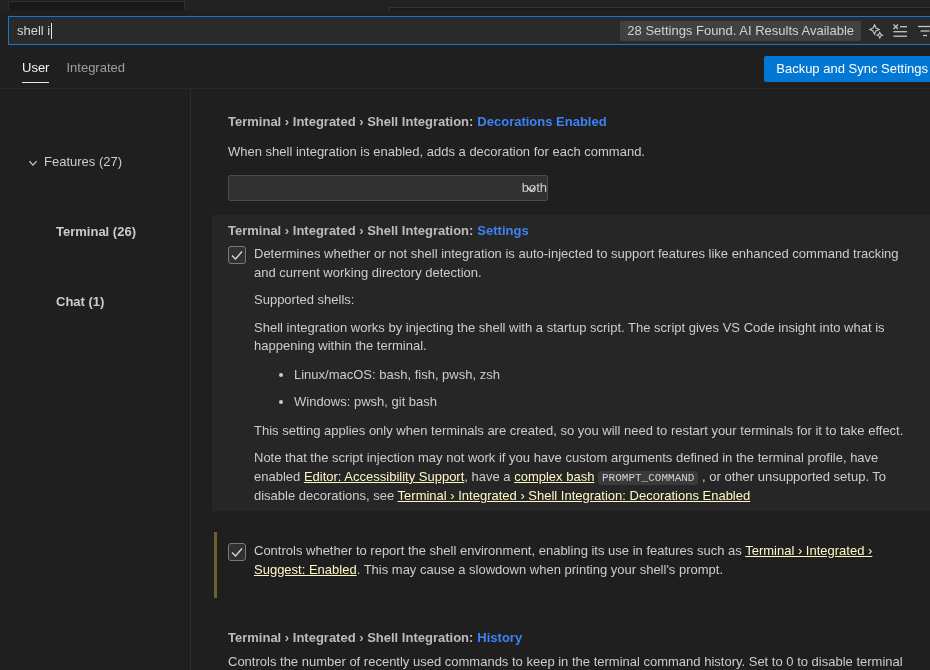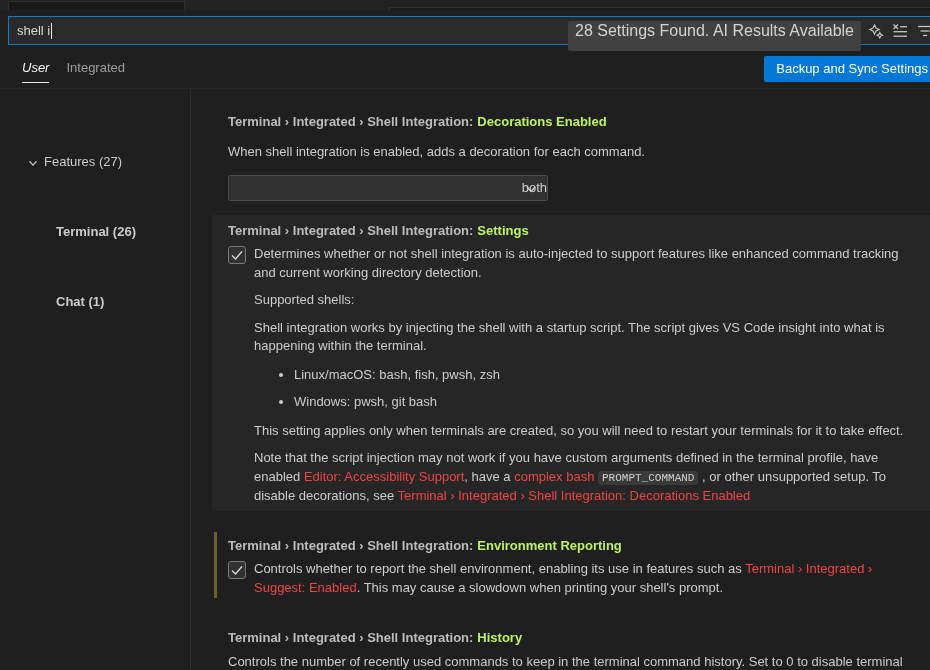--- a/index.html
+++ b/index.html
@@ -9,50 +9,50 @@
 
   
   .tabstrip { position: absolute; top: 0; left: 0; right: 0; height: 10px; background: #222223; }
   .tabstrip .tab-left { position: absolute; left: 8px; top: 1px; width: 177px; height: 9px; background: #191919; border: 1px solid #2f2f30; border-bottom: none; }
   .tabstrip .tab-right { position: absolute; left: 389px; right: 0; top: 7px; height: 3px; background: #1b1b1b; border-top: 1px solid #333334; border-left: 1px solid #333334; }
 
   
   .search-row { position: absolute; top: 16px; left: 8px; right: -4px; height: 29px; background: #2a2a2b; border: 1px solid #0e7ad3; display: flex; align-items: center; }
   .search-text { margin-left: 8px; font-size: 13px; color: #d7d7d7; white-space: pre; }
   .caret { display: inline-block; width: 0; height: 16px; border-left: 1.5px solid #e6e6e6; vertical-align: middle; margin-left: 1px; }
-  .result-badge { position: absolute; right: 72px; top: 4px; height: 30px; line-height: 20px; padding: 0 7px; background: #414141; color: #d2d2d2; font-size: 16px; border-radius: 2px; white-space: nowrap; }
+  .result-badge { position: absolute; right: 72px; top: 4px; height: 20px; line-height: 20px; padding: 0 7px; background: #414141; color: #d2d2d2; font-size: 13px; border-radius: 2px; white-space: nowrap; }
   .sicon { position: absolute; top: 6px; width: 16px; height: 16px; }
   .sicon svg { display: block; }
   .icon-sparkle { right: 49px; }
   .icon-clear { right: 25px; }
   .icon-filter { right: 0px; }
 
   
   .settings-header { position: absolute; top: 54px; left: 0; right: 0; height: 35px; border-bottom: 1px solid #292929; }
   .scope-tabs { position: absolute; left: 22px; top: 6px; display: flex; gap: 17px; font-size: 13px; }
   .scope-tab { padding-bottom: 7px; color: #9d9d9d; cursor: pointer; }
-  .scope-tab.active { color: #f4f4f4; border-bottom: 1px solid #e7e7e7; font-style: italic; }
+  .scope-tab.active { color: #f4f4f4; border-bottom: 1px solid #e7e7e7; }
   .sync-btn { position: absolute; top: 2px; right: -10px; height: 26px; line-height: 26px; padding: 0 12px; background: #0277d4; color: #ffffff; font-size: 13px; border-radius: 2px; border: none; white-space: nowrap; }
 
   
   .toc { position: absolute; left: 0; top: 89px; bottom: 0; width: 190px; padding-top: 14px; font-size: 13px; }
   .toc-item { position: relative; height: 22px; line-height: 22px; color: #cccccc; cursor: pointer; margin-top: 48px; }
   .toc-item .chev { position: absolute; left: 26px; top: 4px; }
   .toc-label-0 { margin-left: 44px; }
   .toc-label-1 { margin-left: 56px; font-weight: bold; }
   .vdivider { position: absolute; left: 190px; top: 89px; bottom: 0; width: 1px; background: #2d2d2d; }
   .content { position: absolute; left: 191px; right: 0; top: 89px; bottom: 0; overflow: hidden; font-size: 13px; }
 
   .srow { position: absolute; left: 21px; right: 0; padding: 0 16px; }
   .s-title { font-size: 13px; line-height: 18px; white-space: nowrap; }
   .s-prefix { font-weight: 600; color: #bcbcbc; margin-right: 4px; }
-  .s-name { font-weight: 700; color: #bef264; }
+  .s-name { font-weight: 700; color: #3b82f6; }
   .s-desc { color: #cccccc; line-height: 18.5px; }
   .p { margin-top: 9px; }
-  .seg-link, .link { color: #ef4444; cursor: pointer; }
+  .seg-link, .link { color: #fef9c3; cursor: pointer; text-decoration: underline; }
   .seg-code { font-family: "Liberation Mono", monospace; font-size: 11px; background: #3a3a3a; color: #d0d0d0; padding: 1px 4px; border-radius: 3px; }
 
   .row1 { top: 24px; }
   .row1 .s-desc { margin-top: 12px; }
   .select { margin-top: 13px; width: 320px; height: 26px; background: #313131; border: 1px solid #4b4b4b; border-radius: 2px; display: flex; align-items: center; position: relative; cursor: pointer; justify-content: flex-end; }
   .select-value { margin-left: 9px; color: #cccccc; }
   .select .chev { position: absolute; right: 8px; top: 5px; }
 
   .row2 { top: 126px; height: 296px; background: #262627; padding-top: 7px; }
   .check-row { display: flex; margin-top: 5px; }
@@ -169,23 +169,20 @@
           <li class="s-desc">Linux/macOS: bash, fish, pwsh, zsh</li>
           <li class="s-desc">Windows: pwsh, git bash</li>
         </ul>
         <div class="s-desc" style="margin-top:10px">This setting applies only when terminals are created, so you will need to restart your terminals for it to take effect.</div>
         <div class="s-desc p"><span class="seg-text">Note that the script injection may not work if you have custom arguments defined in the terminal profile, have enabled </span><span class="seg-link">Editor: Accessibility Support</span><span class="seg-text">, have a </span><span class="seg-link">complex bash</span><span class="seg-text"> </span><span class="seg-code">PROMPT_COMMAND</span><span class="seg-text"> , or other unsupported setup. To disable decorations, see </span><span class="seg-link">Terminal › Integrated › Shell Integration: Decorations Enabled</span></div>
       </div>
     </div>
 
     <div class="srow row3">
       <div class="mod-bar"></div>
-      <div class="s-title">
-        <span class="s-prefix">Terminal › Integrated › Shell Integration:</span><span class="s-name">Environment Reporting</span>
-      </div>
       <div class="check-row">
         <div class="checkbox">
           <svg width="16" height="16" viewBox="0 0 16 16">
               <polyline points="3,8.5 6.5,12 13,4.5" fill="none" stroke="#d8d8d8" stroke-width="1.4"></polyline>
             </svg>
         </div>
         <div class="s-desc"><span class="seg-text">Controls whether to report the shell environment, enabling its use in features such as </span><span class="seg-link">Terminal › Integrated › Suggest: Enabled</span><span class="seg-text">. This may cause a slowdown when printing your shell's prompt.</span></div>
       </div>
     </div>
 

